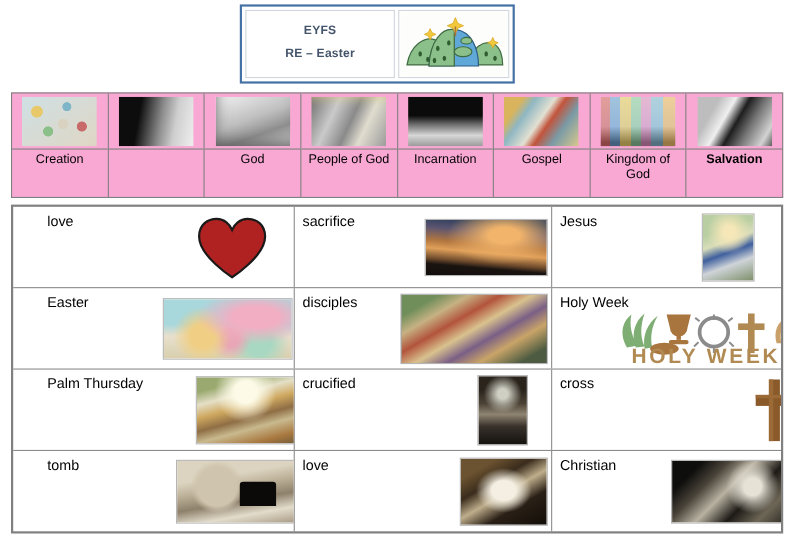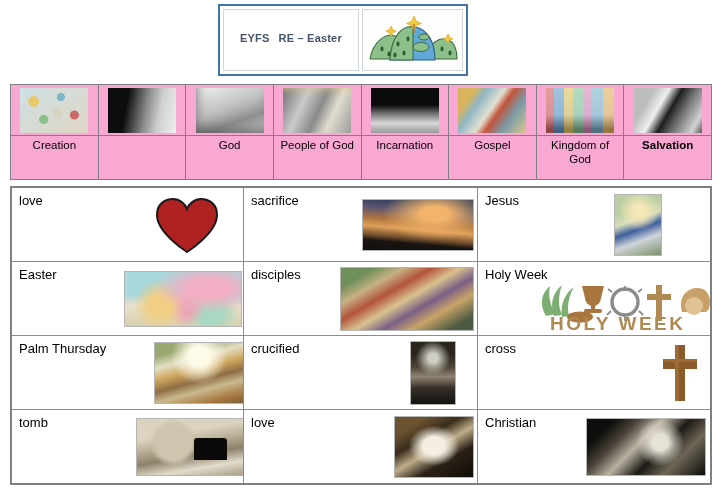--- a/index.html
+++ b/index.html
@@ -20,21 +20,21 @@
     border: 2px solid #4472a4;
     background: #ffffff;
     display: flex;
     padding: 3px;
   }
   .title-text-box {
     flex: 0 0 136px;
     border: 1px solid #cfd6de;
     background: #fff;
     display: flex;
-    flex-direction: row;
+    flex-direction: column;
     align-items: center;
     justify-content: center;
     gap: 9px;
     padding-bottom: 4px;
   }
   .title-line {
     color: #44546a;
     font-size: 11px;
     font-weight: bold;
     letter-spacing: .2px;
@@ -98,20 +98,21 @@
     width: 702px; height: 299px;
     border: 2px solid #808080;
     background: #fff;
     display: flex; flex-direction: column;
   }
   .vocab-row {
     flex: 1 1 0;
     display: flex;
     border-bottom: 1px solid #8c8c8c;
     min-height: 0;
+    padding-left: 24px;
   }
   .vocab-row:last-child { border-bottom: none; }
   .vocab-cell {
     border-right: 1px solid #8c8c8c;
     position: relative;
     display: flex;
     align-items: flex-start;
     min-width: 0;
     overflow: hidden;
   }

